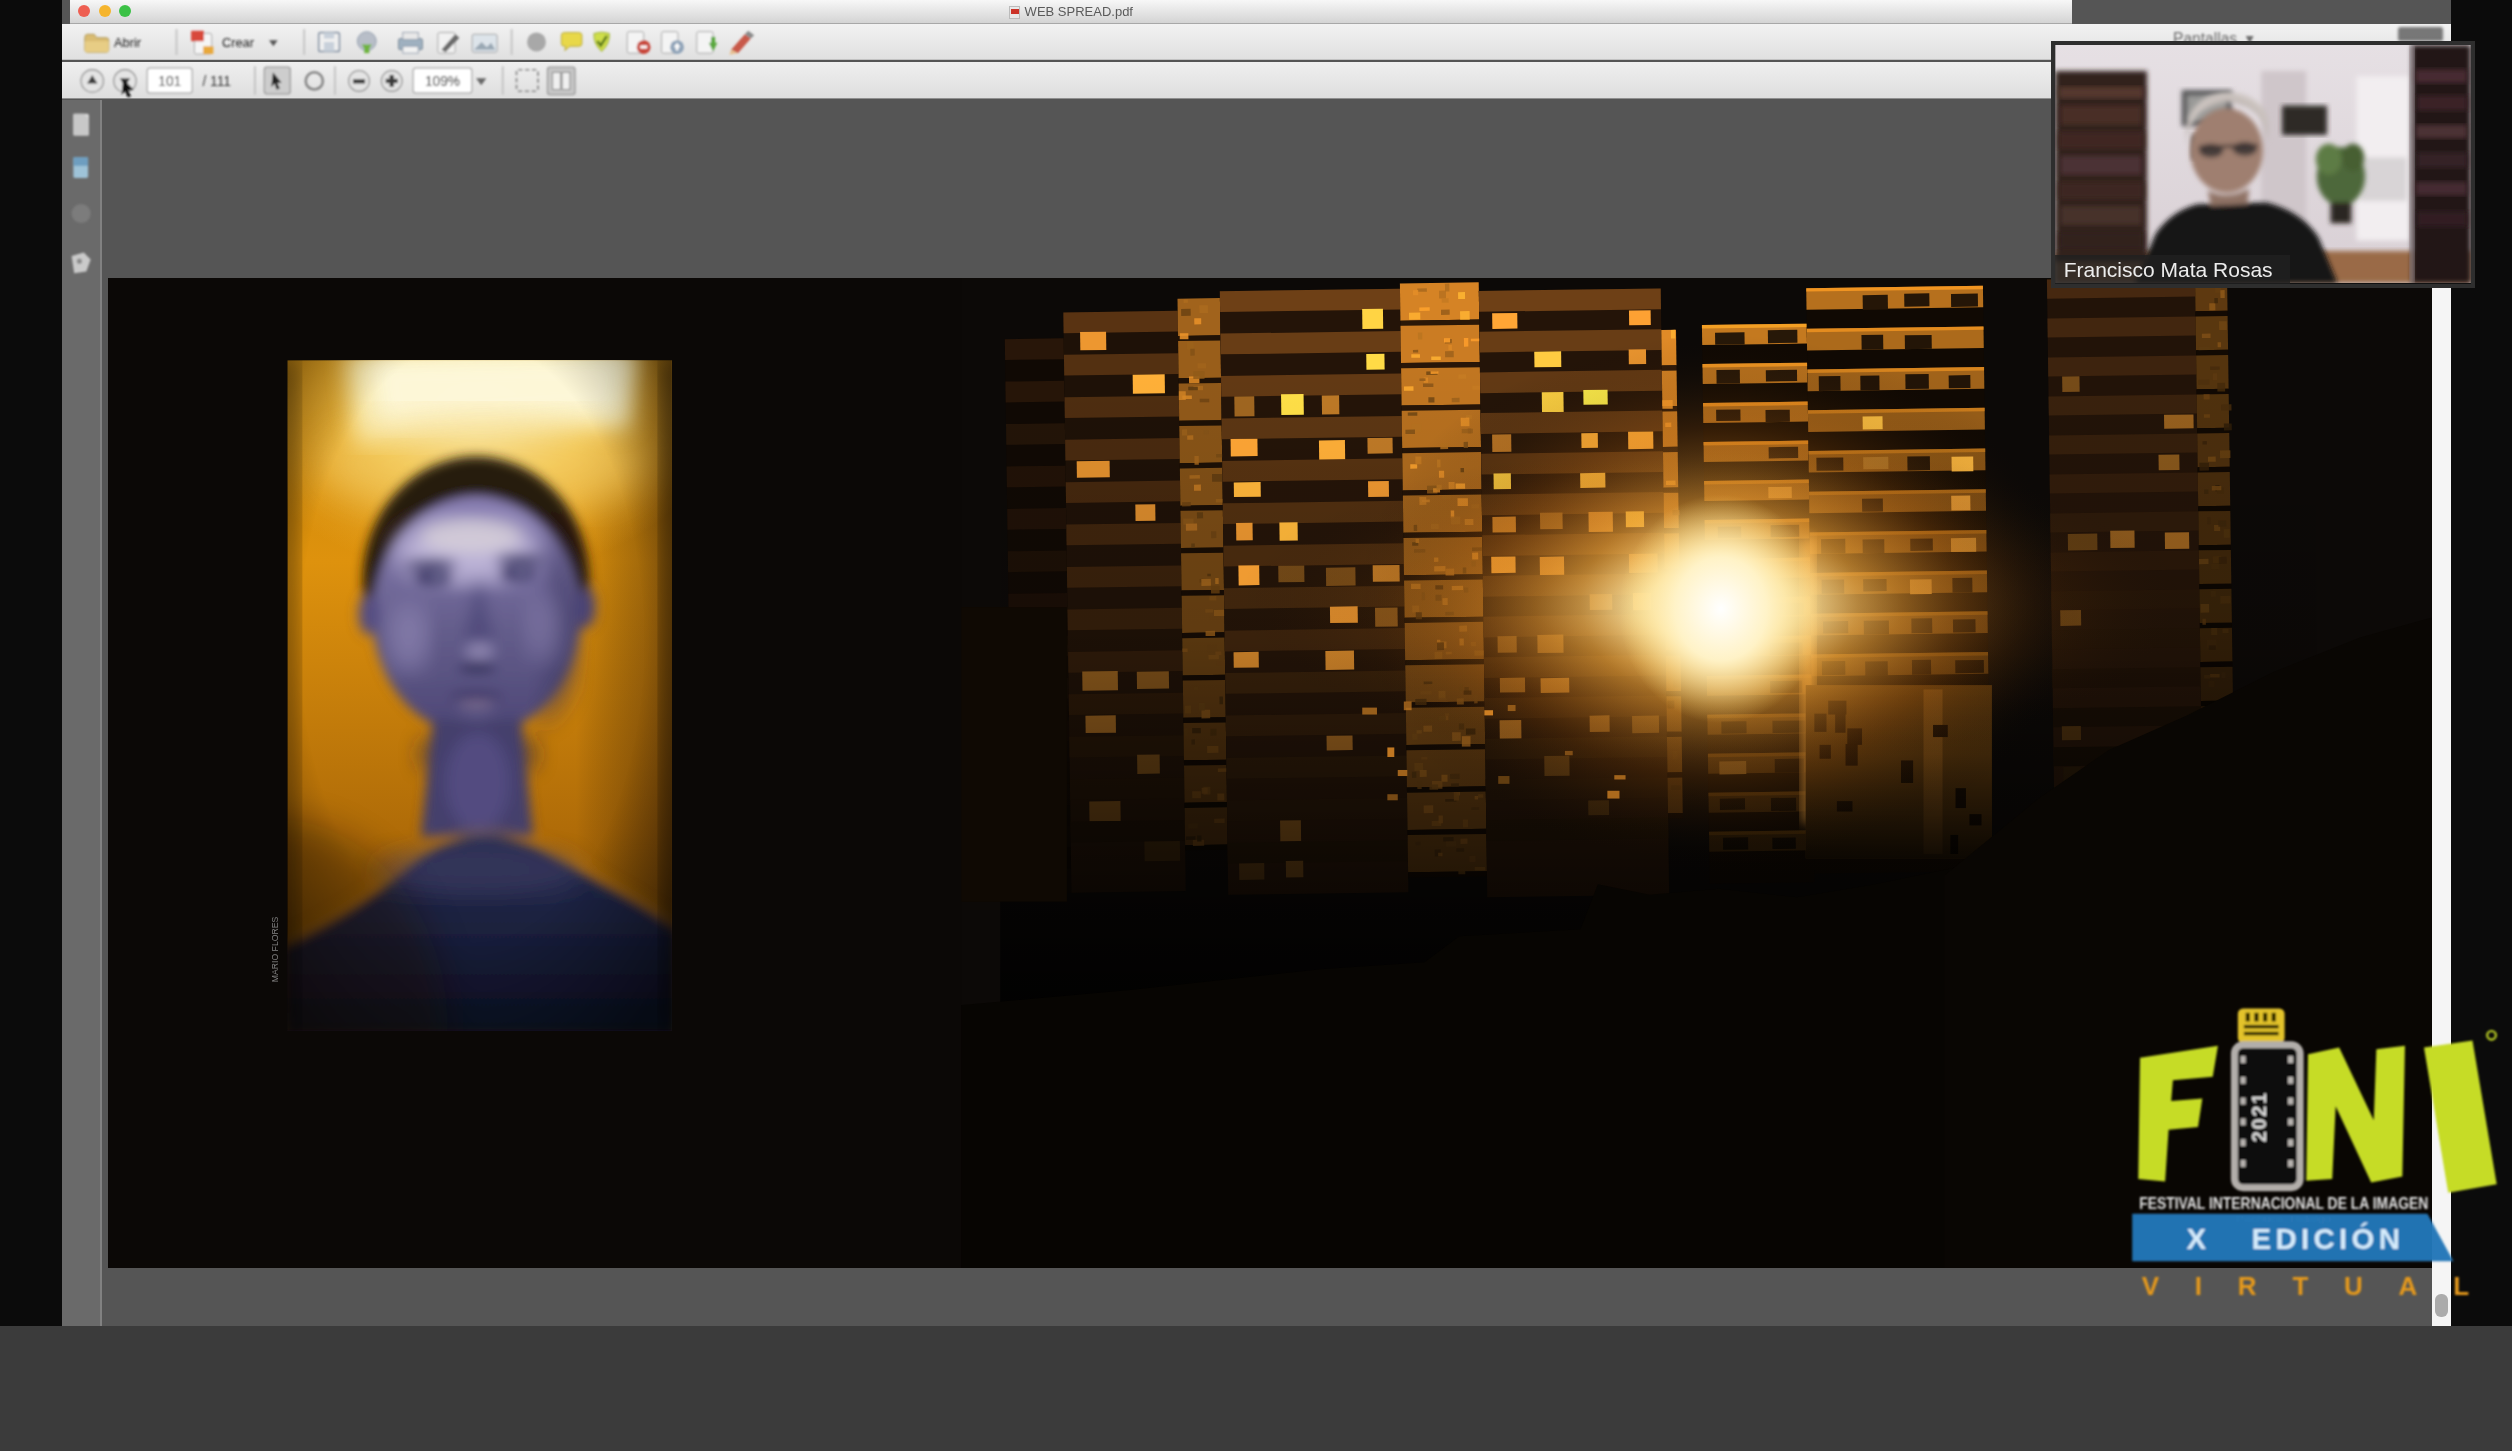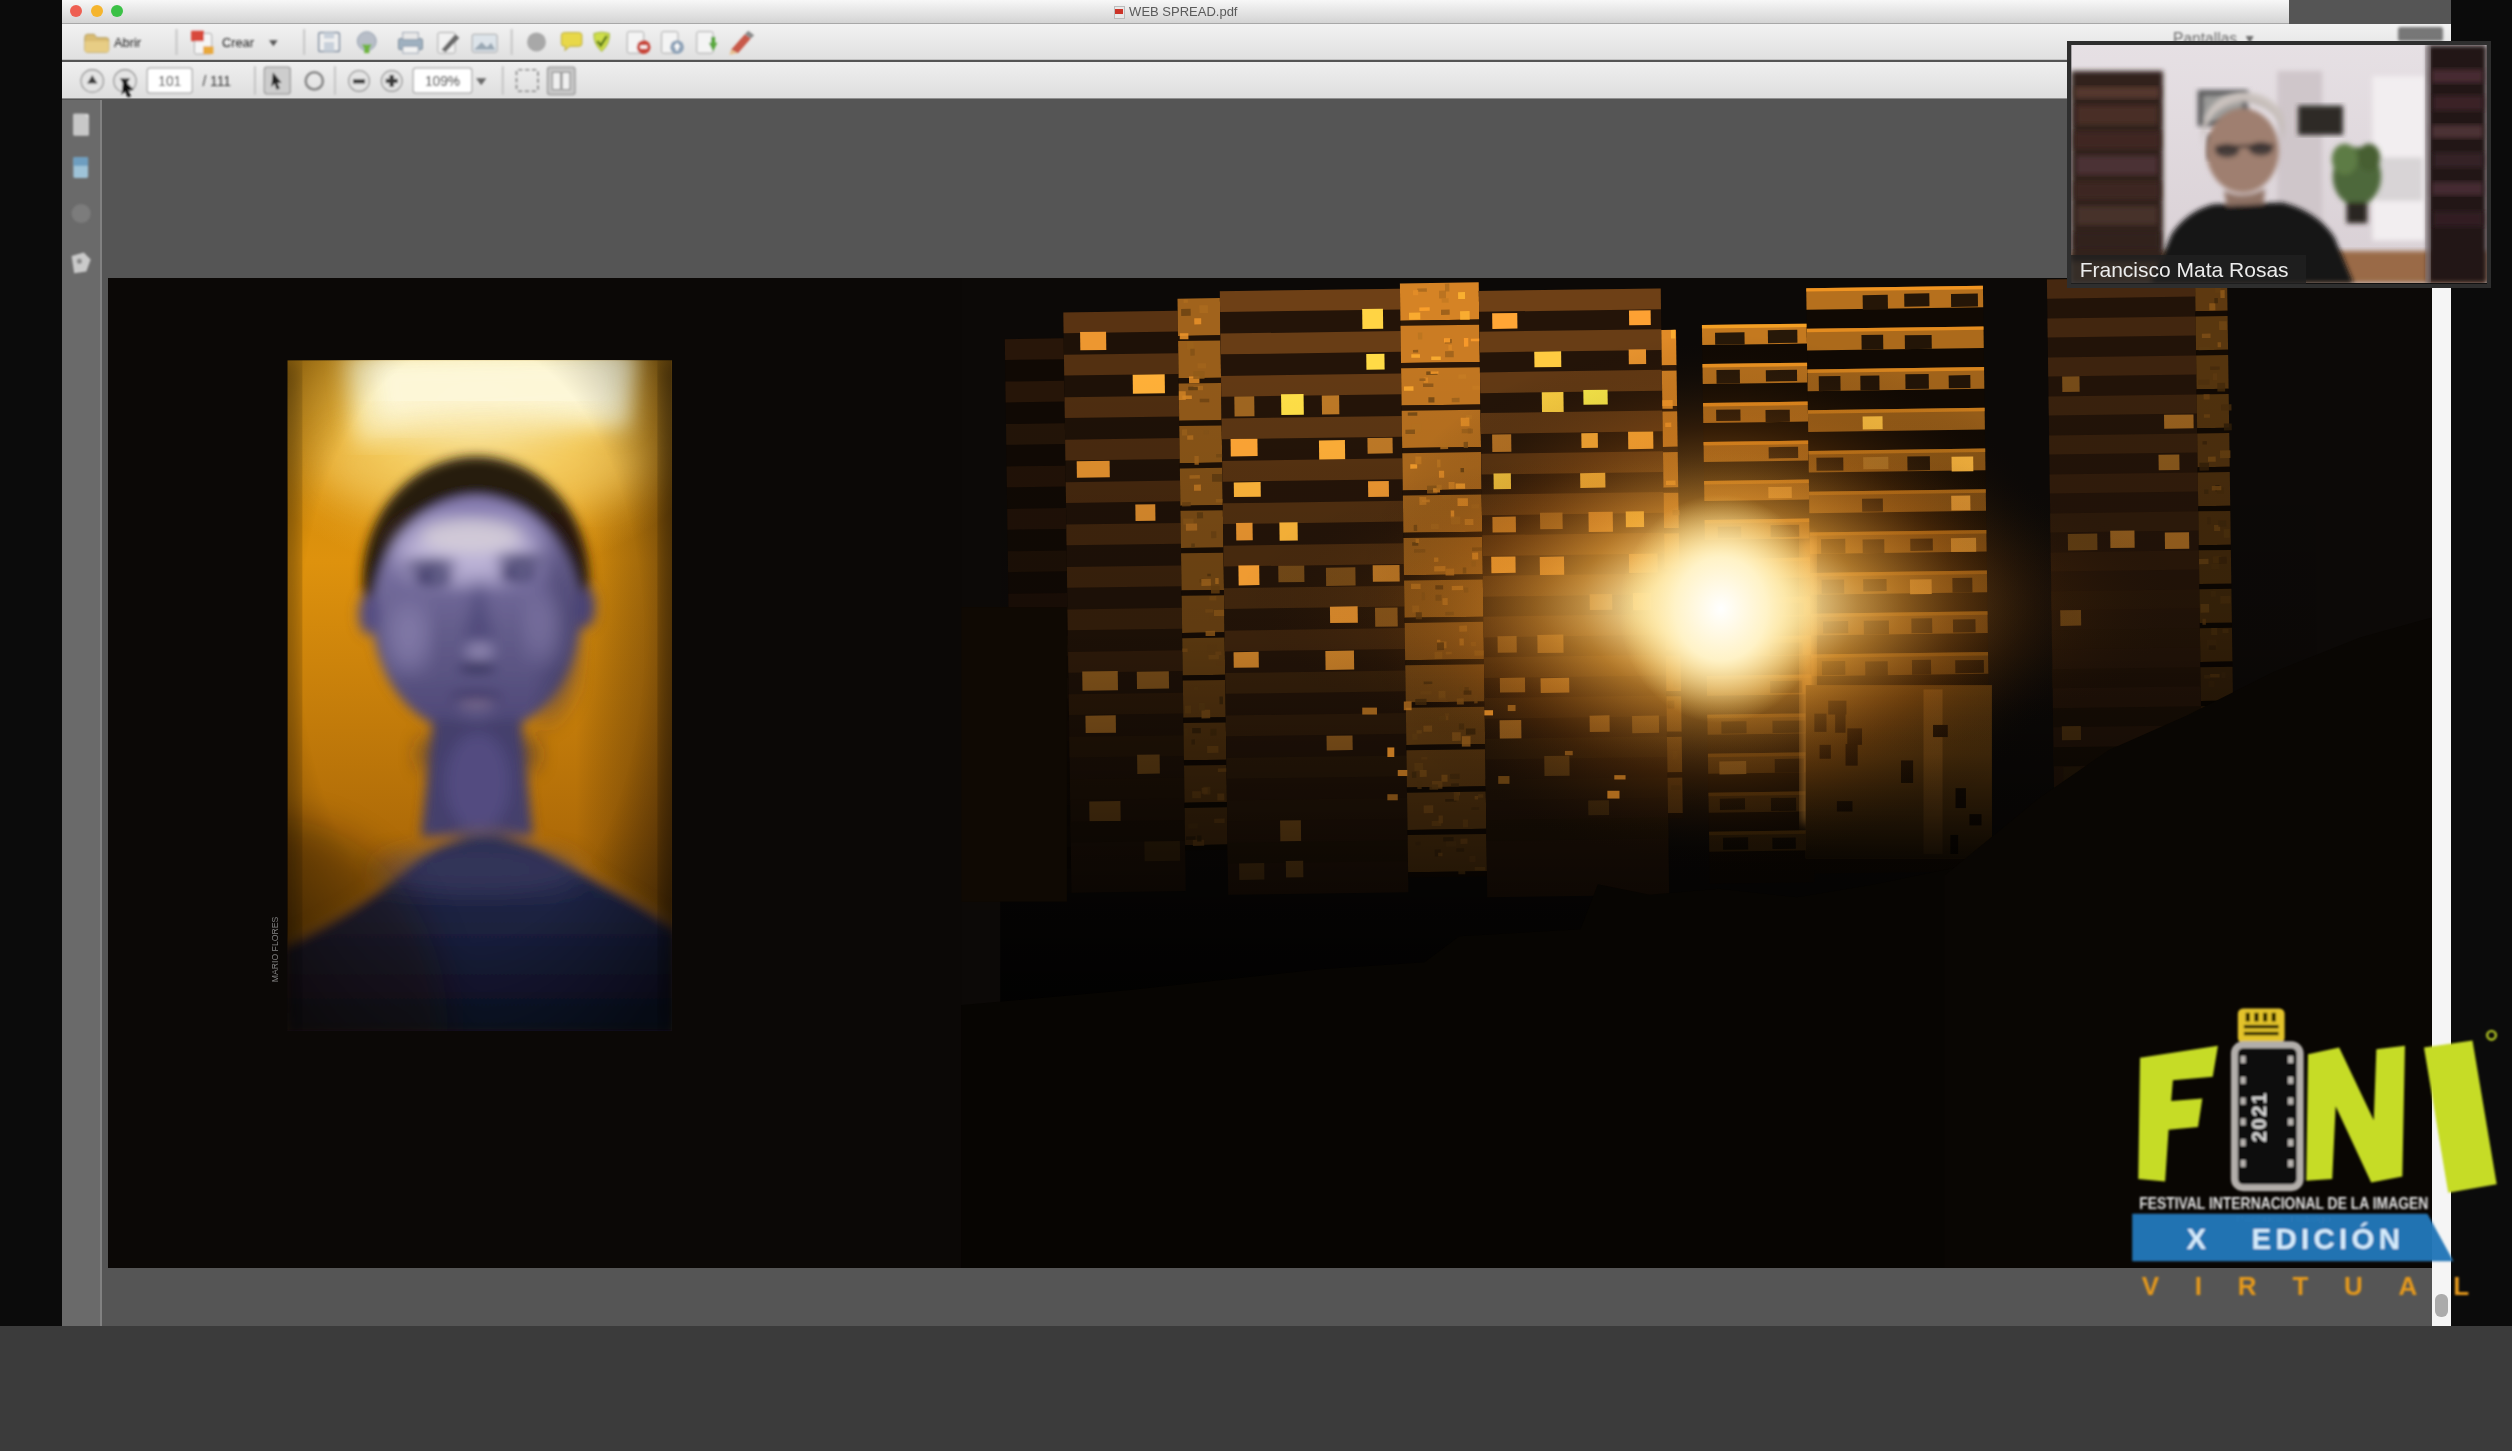--- a/index.html
+++ b/index.html
@@ -1,35 +1,35 @@
 <!DOCTYPE html>
 <html style="font-size:14px"><head>
 <meta charset="utf-8">
 <style>
   * { margin:0; padding:0; box-sizing:border-box; }
   html,body { width:2512px; height:1452px; overflow:hidden; background:#000; font-family:"Liberation Sans", sans-serif; }
   #stage { position:absolute; left:0; top:0; width:2512px; height:1452px; background:#0b0b0b; }
   #bottomband { position:absolute; left:0; top:1326px; width:2512px; height:126px; background:#3b3b3b; }
   #win { position:absolute; left:62px; top:0; width:2389px; height:1326px; background:#555; }
-  #titlebar { position:absolute; left:0; top:0; width:2227px; height:24px;
+  #titlebar { position:absolute; left:8px; top:0; width:2002px; height:24px;
       background:linear-gradient(#f7f7f7,#d4d4d4); border-bottom:0.9px solid #a8a8a8; }
   .light { position:absolute; top:5.2px; width:12px; height:12px; border-radius:50%; }
   #title { position:absolute; top:4.3px; left:0; width:100%; text-align:center; font-size:13px; color:#5a5a5a; filter:blur(0.6px); }
   #pdficon { display:inline-block; width:11.3px; height:13px; background:#e8e8e8; border:0.9px solid #bbb; position:relative; vertical-align:-2.6px; margin-right:4.3px; }
   #pdficon:before { content:""; position:absolute; left:0.9px; top:1.7px; width:7.8px; height:5.2px; background:#cc3328; }
   #tb1 { position:absolute; left:0; top:24px; width:2389px; height:36px;
       background:linear-gradient(#f2f2f2,#e0e0e0); border-bottom:0.9px solid #c2c2c2; }
   #tb2 { position:absolute; left:0; top:62px; width:2389px; height:37px;
       background:linear-gradient(#efefef,#dedede); border-bottom:1.7px solid #8f8f8f; }
   #content { position:absolute; left:0; top:100px; width:2389px; height:1226px; background:#555555; }
   #sidebar { position:absolute; left:0; top:0; width:40px; height:1226px; background:#6a6a6a; border-right:2.6px solid #818181; }
   #page { position:absolute; left:46px; top:178px; width:2324px; height:990px; background:#0c0907; }
   #vscroll { position:absolute; left:2370px; top:0; width:19px; height:1226px; background:#f5f5f5; }
   #vthumb { position:absolute; left:2.6px; top:1194px; width:13px; height:22.5px; background:#ababab; border-radius:6px; }
-  #webcam { position:absolute; left:2051px; top:41px; width:424px; height:247px; background:#111; border:4.3px solid #2e2e2e;margin-left:16px; }
+  #webcam { position:absolute; left:2051px; top:41px; width:424px; height:247px; background:#111; border:4.3px solid #2e2e2e; }
   #namelabel { position:absolute; left:0px; bottom:0px; height:29.5px; background:rgba(32,32,32,0.82);
       color:#ececec; font-size:21px; line-height:29.5px; padding:0 17.3px 0 8.7px; white-space:nowrap; }
   #zoomui { position:absolute; left:2173px; top:29.5px; font-size:15.6px; color:#6e6e6e; filter:blur(1px); }
 </style>
 </head>
 <body>
 <div id="stage">
   <div id="win">
     <div id="titlebar">
       <div class="light" style="left:7.8px;background:#ee5f52"></div>

